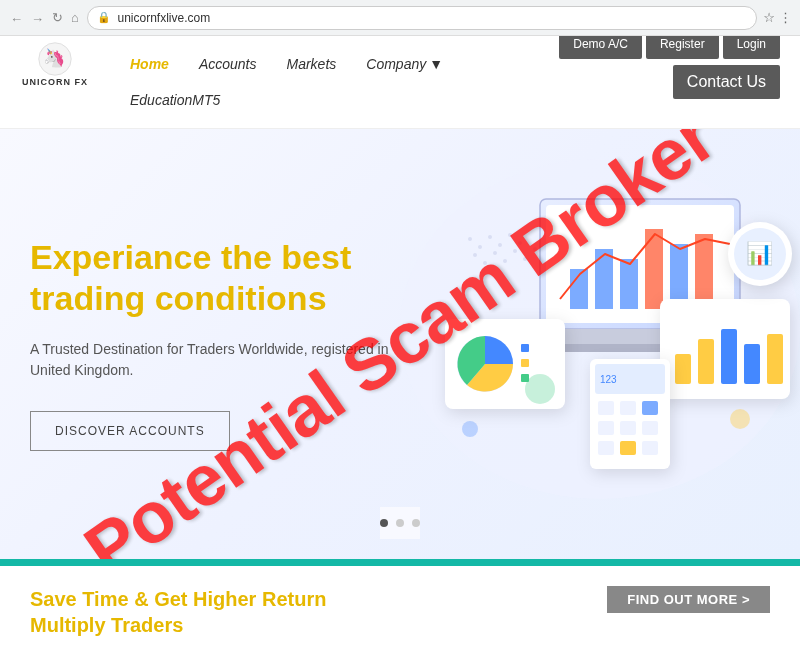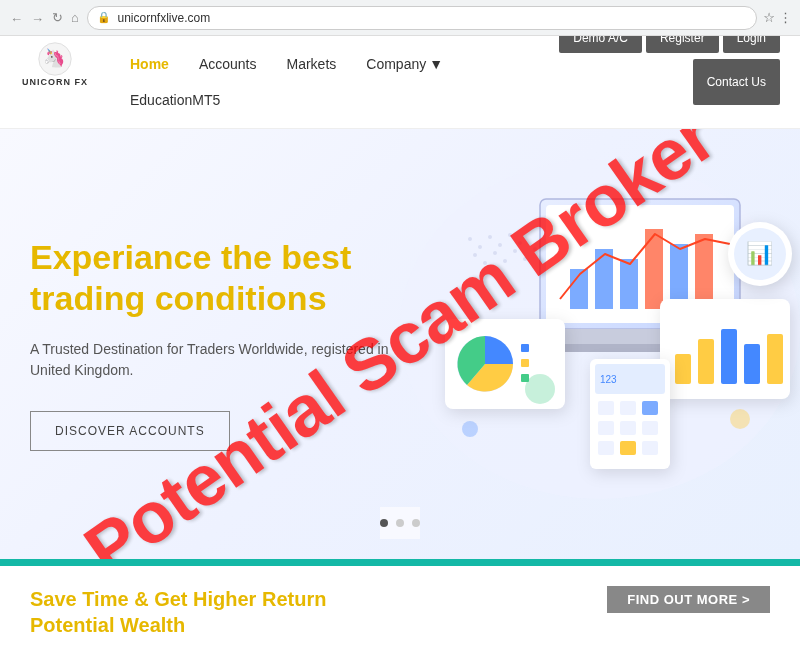--- a/index.html
+++ b/index.html
@@ -83,20 +83,21 @@
       display: flex;
       align-items: center;
       gap: 30px;
       flex: 1;
     }
     .nav-link {
       font-size: 14px;
       color: #333;
       text-decoration: none;
       cursor: pointer;
+      font-style: italic;
     }
     .nav-link.active {
       color: #e6b800;
       font-weight: 600;
     }
     .nav-link-dropdown {
       display: flex; align-items: center; gap: 3px;
     }
     .btn-demo {
       background: #5a5a5a;
@@ -122,22 +123,22 @@
       border: none;
       padding: 8px 14px;
       font-size: 12px;
       cursor: pointer;
       border-radius: 2px;
     }
     .btn-contact {
       background: #5a5a5a;
       color: #fff;
       border: none;
-      padding: 16px 14px;
-      font-size: 12px;
+      padding: 8px 14px;
+      font-size: 16px;
       cursor: pointer;
       border-radius: 2px;
       margin-top: 2px;
     }
     .nav-actions-group {
       display: flex;
       flex-direction: column;
       align-items: flex-end;
       gap: 4px;
     }
@@ -470,18 +471,18 @@
 
     <div class="scam-overlay">
       <div class="scam-text">Potential Scam Broker</div>
     </div>
 
   </div>
 
   <div class="bottom-section">
     <div class="bottom-title">
       <span>Save Time &amp; Get </span><span class="bottom-title" style="color:#e6b800;display:inline;">Higher Return</span><br>
-      <span>Potential Wealth</span>
+      <span>Multiply Traders</span>
     </div>
     <button class="btn-find-out">FIND OUT MORE &gt;</button>
   </div>
 
 </div>
 
 </body></html>

